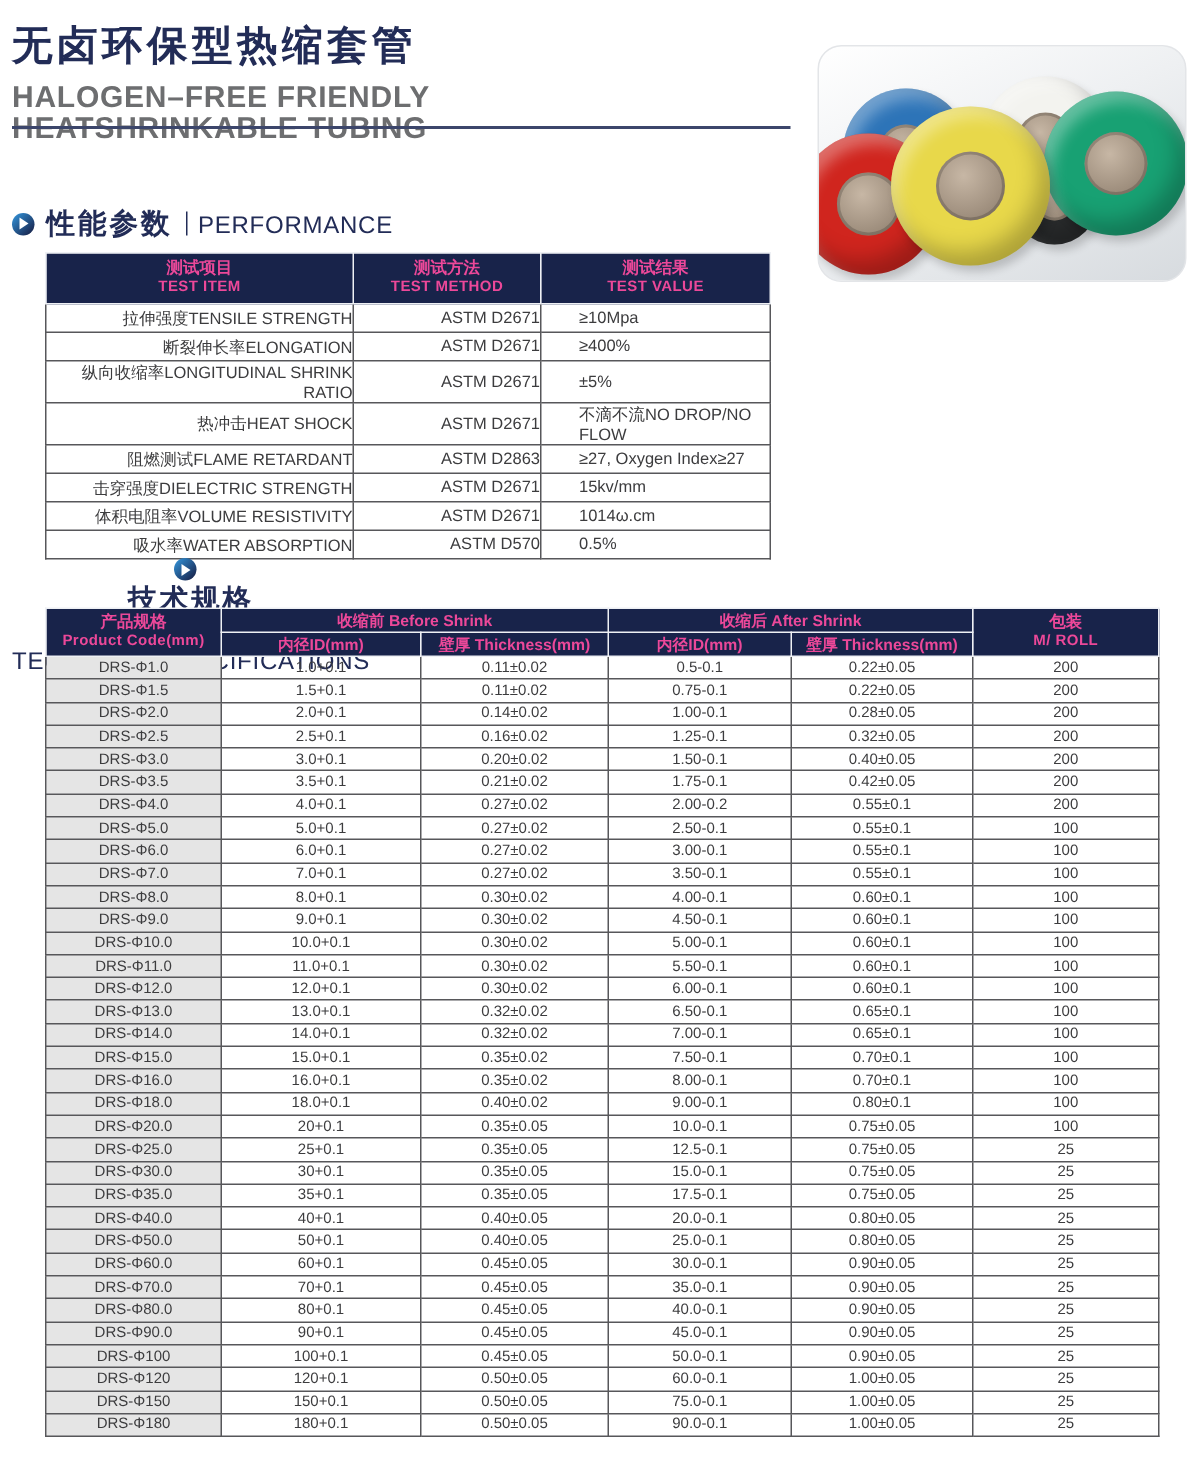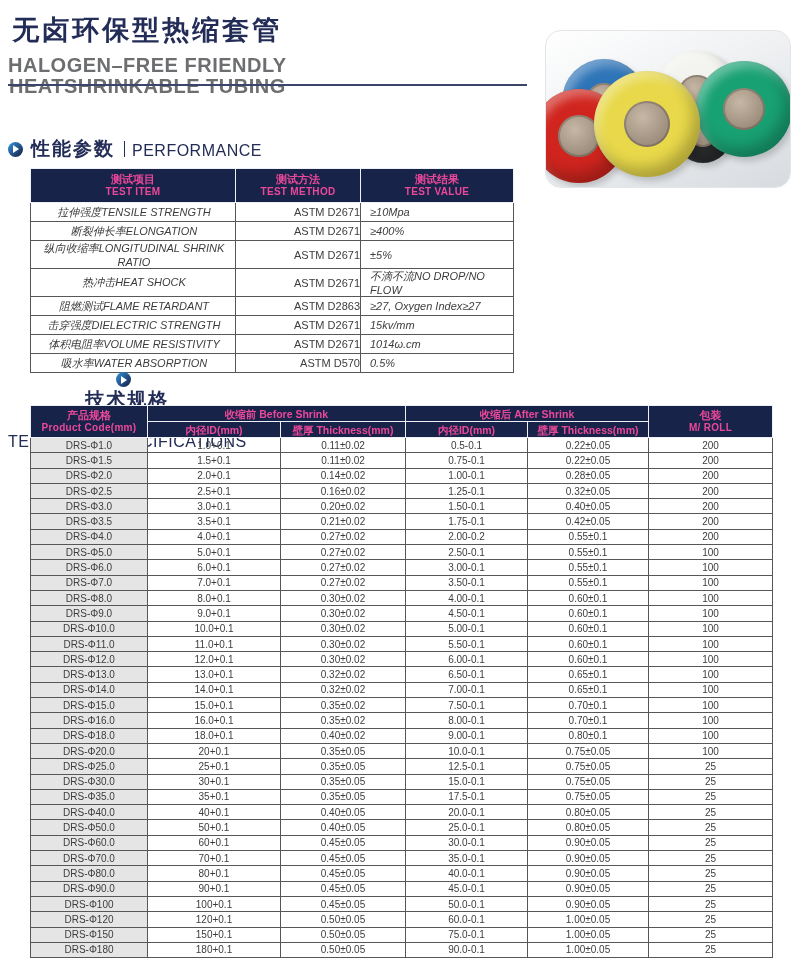--- a/index.html
+++ b/index.html
@@ -1,20 +1,20 @@
 <!DOCTYPE html>
 <html><head>
 <meta charset="utf-8">
 <style>
   * { margin:0; padding:0; box-sizing:border-box; }
   body { font-family:"Liberation Sans","DejaVu Sans",sans-serif; background:#fff; }
   .page { position:relative; width:800px; height:971px; background:#fff; overflow:hidden; }
 
   
-  .hdr { position:absolute; left:8px; top:12px;text-align:center; }
+  .hdr { position:absolute; left:8px; top:12px; }
   .title-cn { font-size:27px; font-weight:bold; color:#222c57; letter-spacing:3px; }
   .subtitle { margin-top:7px; font-size:20px; font-weight:bold; color:#6d6e70; line-height:21px; letter-spacing:0.5px; }
   .rule { position:absolute; left:8px; top:84px; width:519px; height:2px; background:#3c466b; }
 
   
   .product-card { position:absolute; left:545px; top:30px; width:246px; height:158px;
     border-radius:16px; border:1px solid #e3e5e8;
     background:linear-gradient(155deg,#ffffff 0%,#eef0f2 45%,#d7dbdf 100%); overflow:hidden; }
   .roll { position:absolute; border-radius:50%;
     box-shadow: inset -7px -9px 14px rgba(0,0,0,.25), inset 5px 7px 10px rgba(255,255,255,.35), 3px 4px 6px rgba(0,0,0,.18); }
@@ -44,23 +44,23 @@
   table { border-collapse:collapse; table-layout:fixed; }
   th { background:#18234a; color:#ec4899; font-weight:bold; border:1px solid #eef0f4; }
   td { border:1px solid #57575a; color:#3c3c3e; }
   .th-cn { font-size:11px; line-height:13px; }
   .th-en { font-size:10px; line-height:12px; letter-spacing:0.3px; }
 
   
   .perf-table { position:absolute; left:30px; top:168px; width:483px; }
   .perf-table th { height:34px; }
   .perf-table td { height:19px; font-size:11px; }
-  .perf-table td.c-item  { text-align:center; padding-left:2px;font-style:italic; }
+  .perf-table td.c-item  { text-align:right; padding-left:2px; }
   .perf-table td.c-method{ text-align:right; }
-  .perf-table td.c-value { text-align:left; padding-left:9px;font-style:italic; }
+  .perf-table td.c-value { text-align:left; padding-left:25px; }
 
   
   .spec-table { position:absolute; left:30px; top:405px; width:742px; }
   .spec-table th { height:16px; font-size:10.5px; line-height:12px; }
   .spec-table td { height:15.3px; font-size:10px; text-align:center; padding:0; }
   .spec-table td.c-code { background:#e5e5e5;margin-top:16px; }
 </style>
 </head>
 <body>
 

